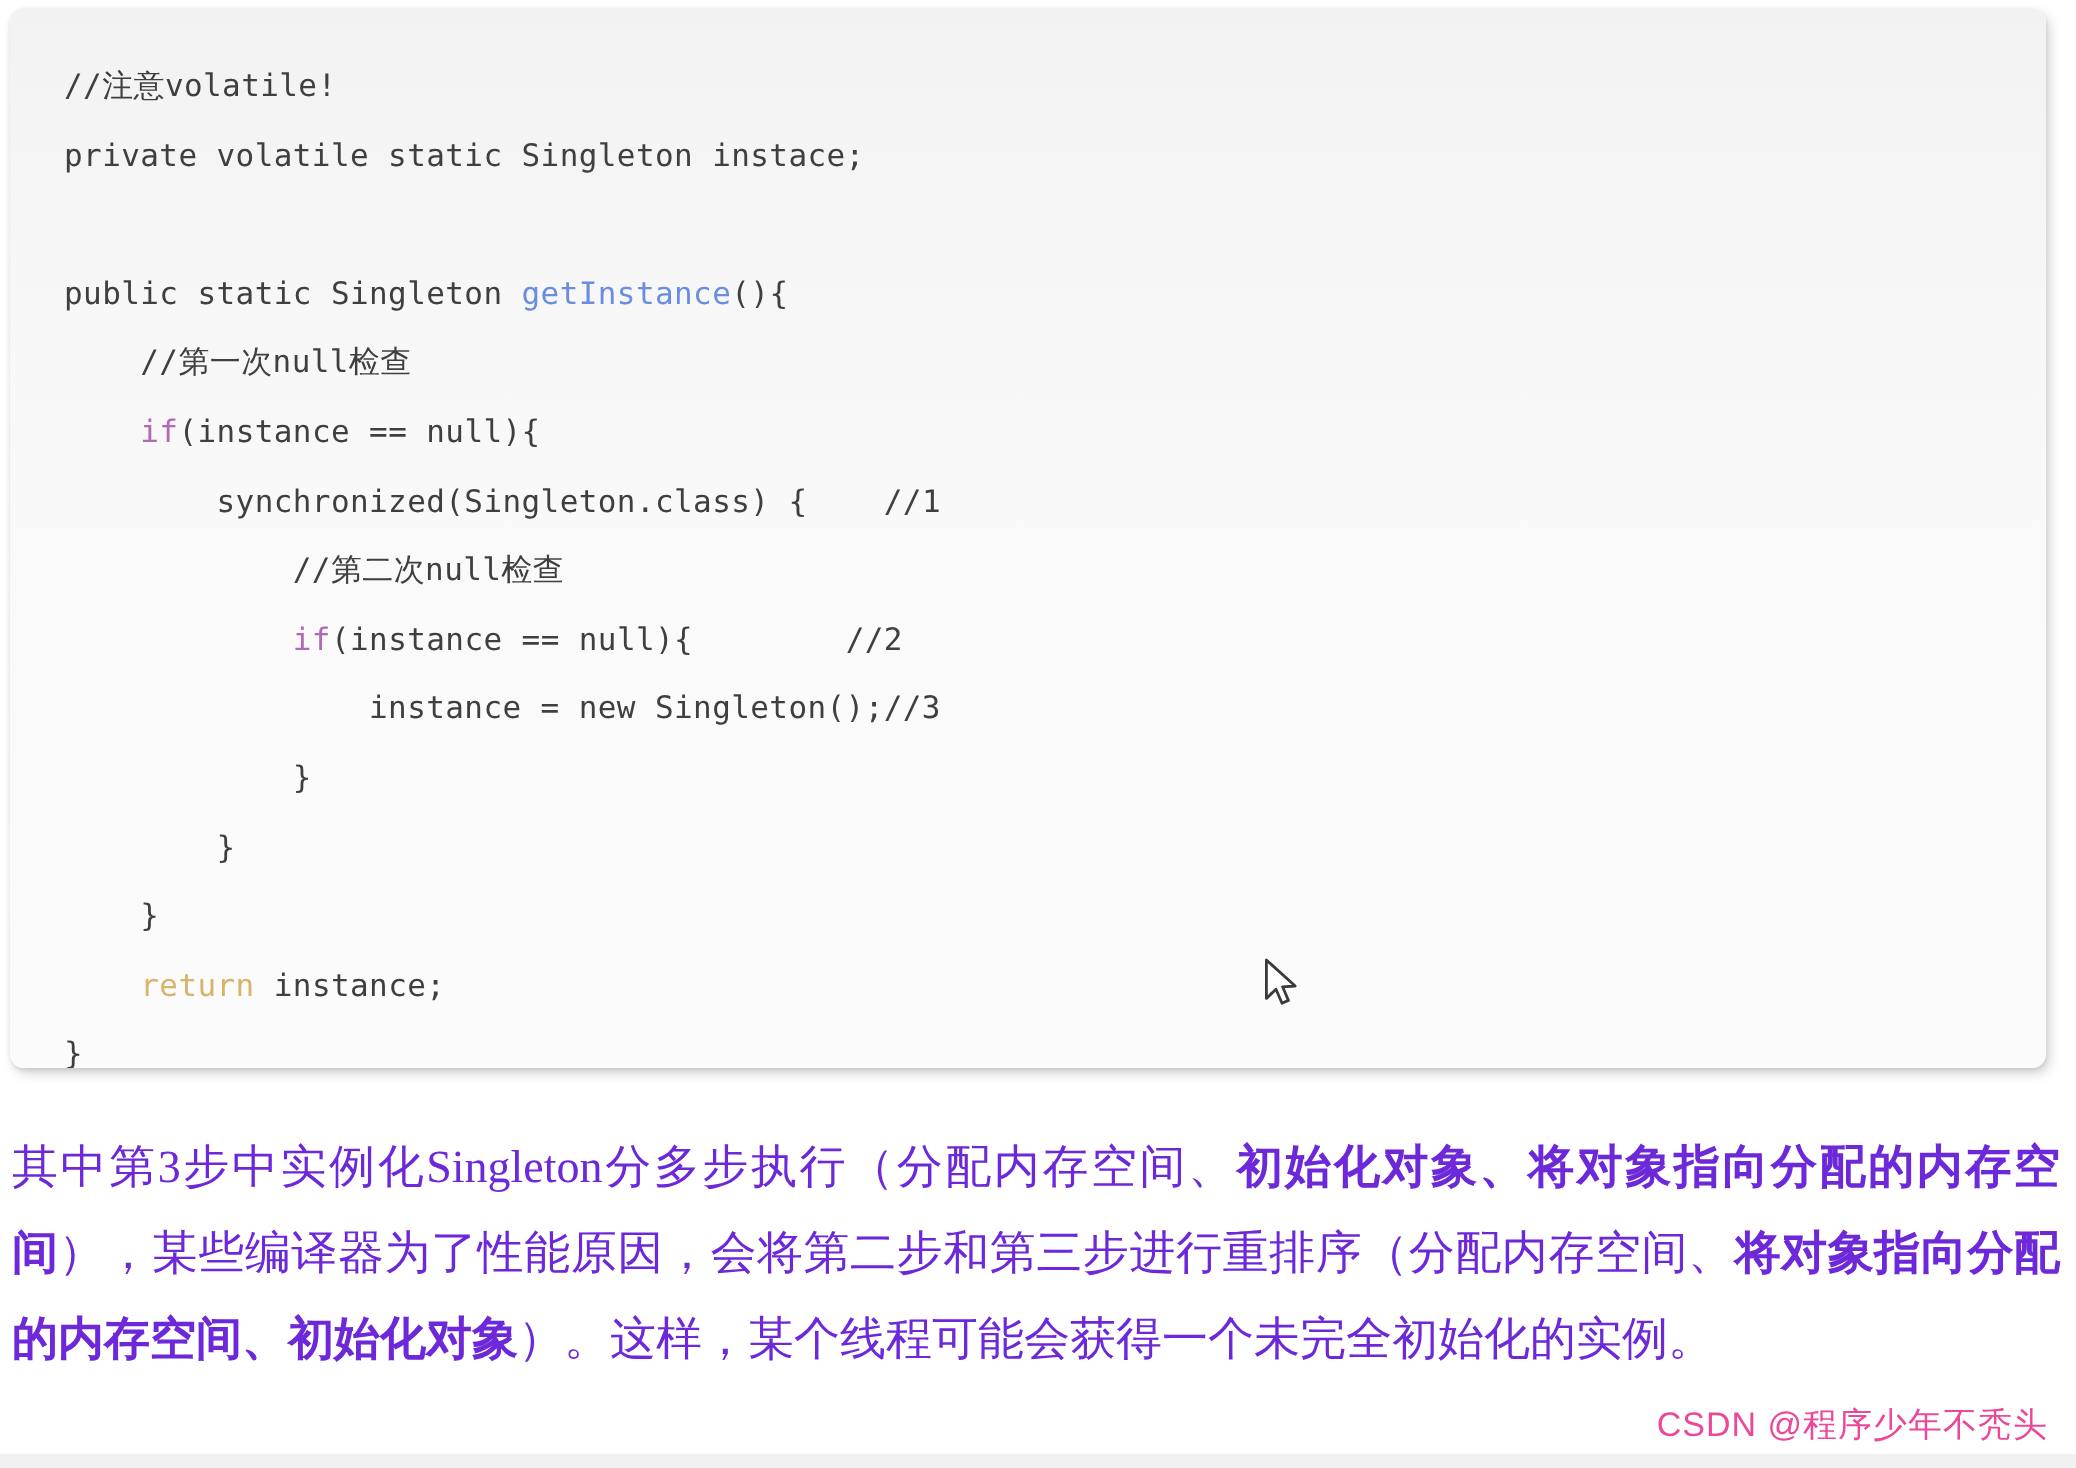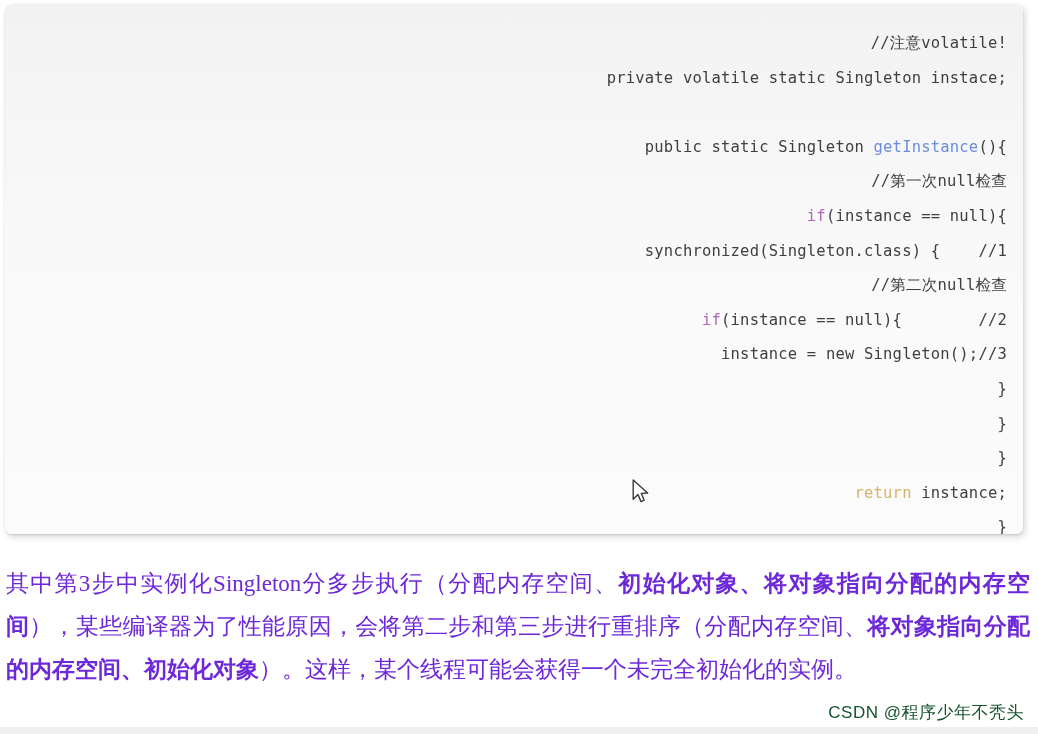--- a/index.html
+++ b/index.html
@@ -35,21 +35,20 @@
     overflow: hidden;
   }
   pre#code-text {
     margin: 0;
     font-family: "DejaVu Sans Mono", "Liberation Mono", monospace;
     font-size: 15.5px;
     line-height: 34.6px;
     color: #3f3f42;
     white-space: pre;
     letter-spacing: 0.2px;
-    text-align: right;
   }
   .tok-fn   { color: #6a8ddf; }
   .tok-kw   { color: #b268b6; }
   .tok-ret  { color: #d8b36a; }
   .tok-plain{ color: #3f3f42; }
 
   
   #paragraph {
     position: absolute;
     left: 6px;
@@ -64,21 +63,21 @@
   }
   #paragraph b { font-weight: 700; }
 
   
   #watermark {
     position: absolute;
     right: 14px;
     top: 701px;
     font-family: "Liberation Sans", "DejaVu Sans", sans-serif;
     font-size: 17px;
-    color: #14532d;
+    color: #ec4899;
     letter-spacing: 0.5px;
     white-space: nowrap;
   }
 
   
   #bottom-strip {
     position: absolute;
     left: 0;
     top: 727px;
     width: 1038px;

